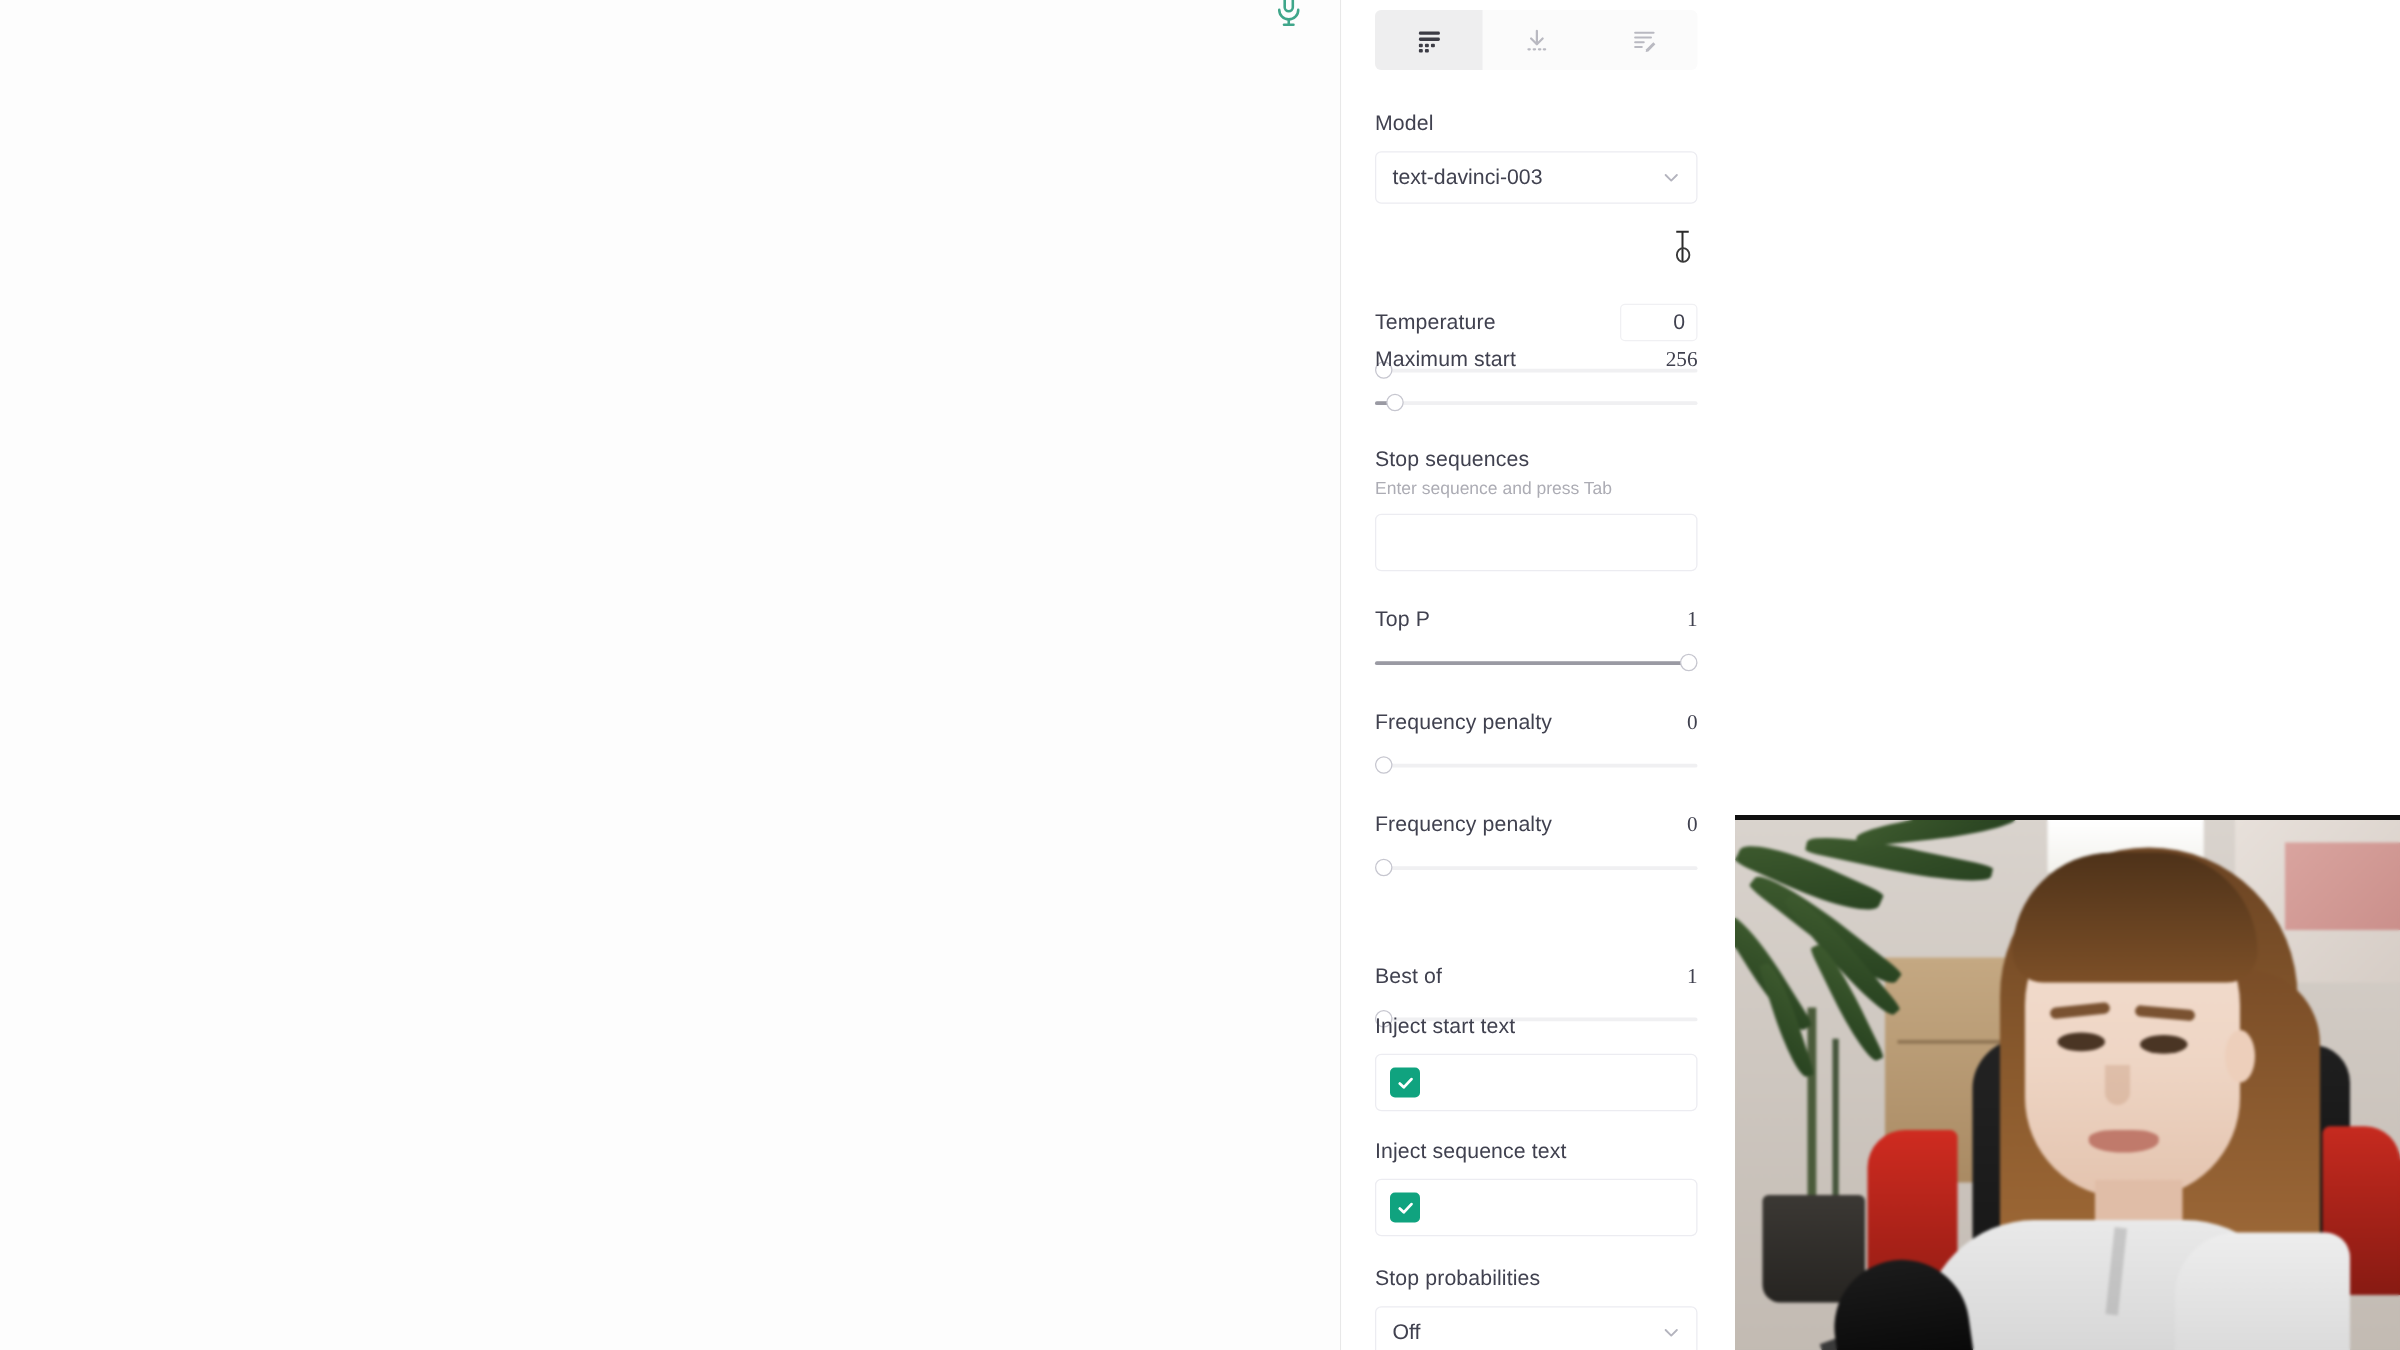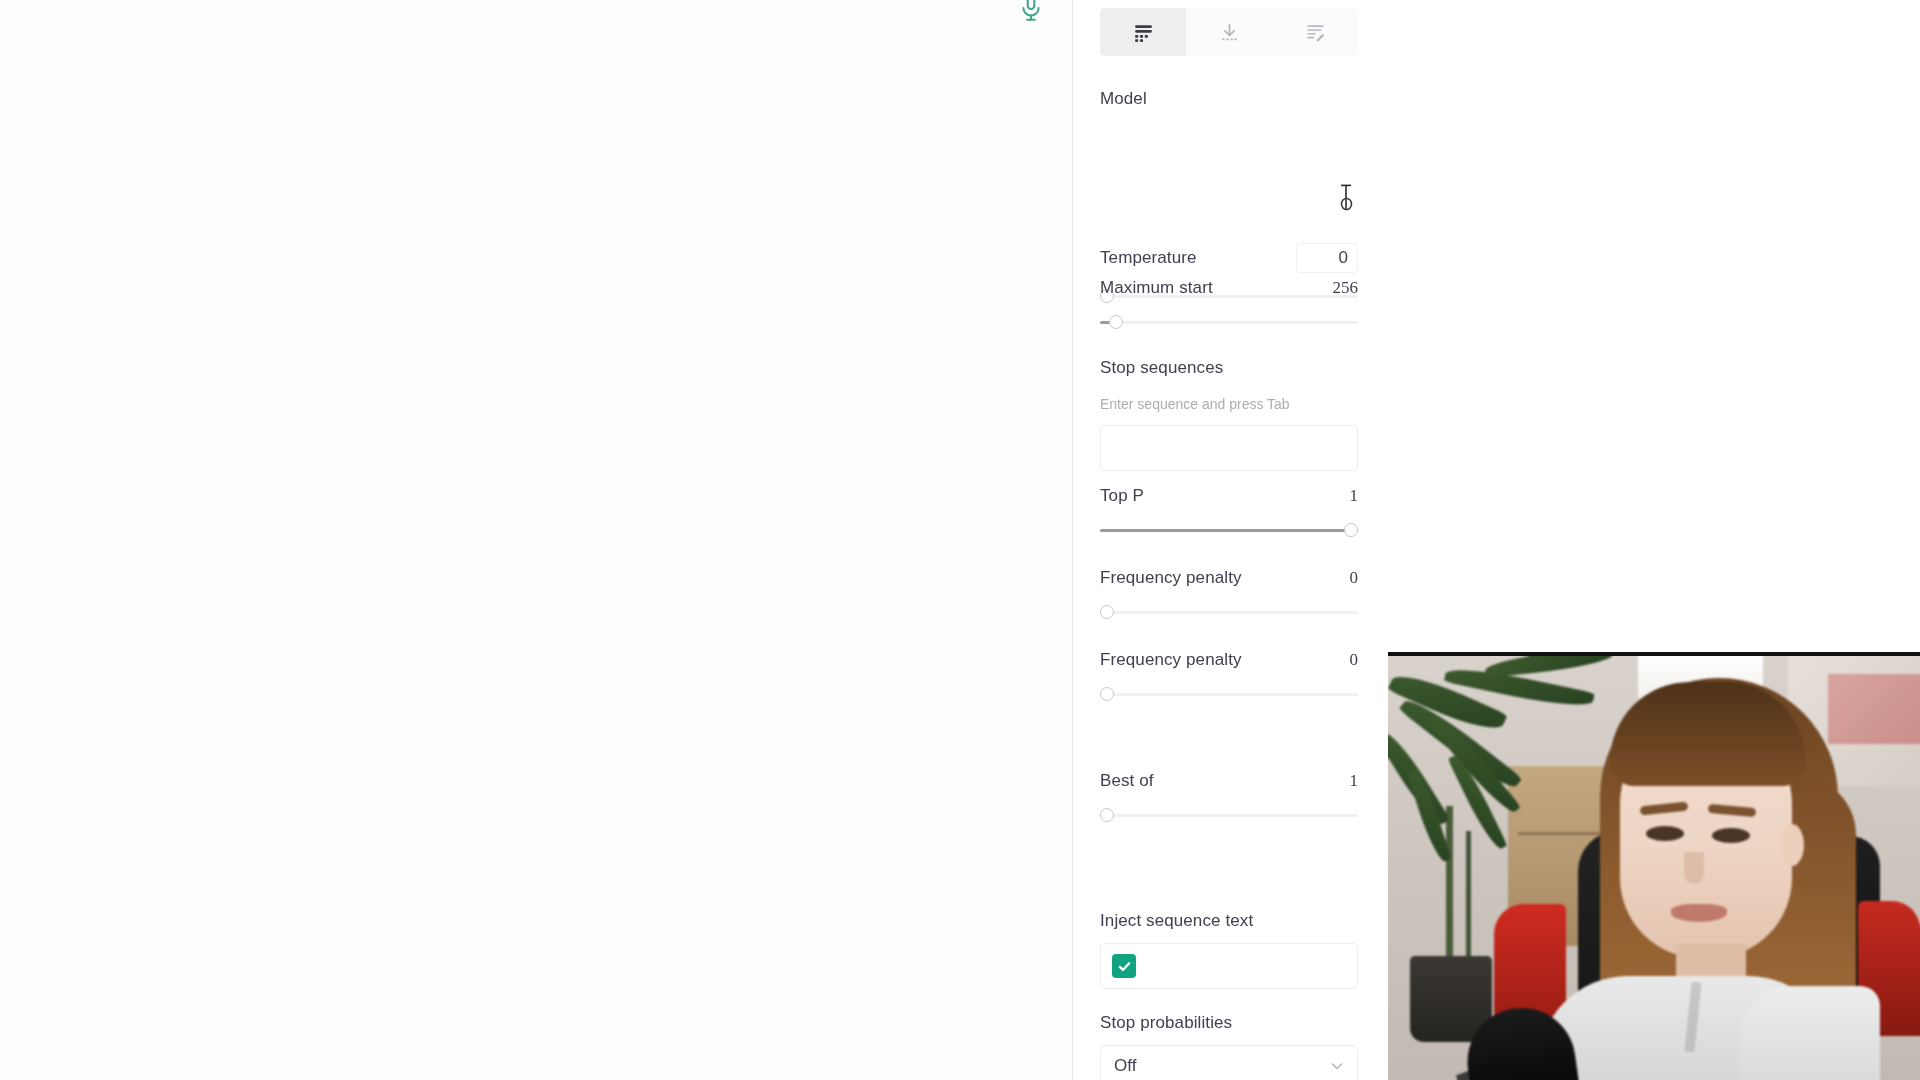--- a/index.html
+++ b/index.html
@@ -114,21 +114,21 @@
   .field-value {
     font-size: 17px;
     color: #40414f;
     line-height: 22px;
     font-family: Liberation Serif, serif;
   }
   .field-hint {
     font-size: 14px;
     color: #acacb4;
     line-height: 20px;
-    margin-top: 15px;
+    margin-top: 1px;
   }
 
   
   .select-box {
     margin-top: 11px;
     height: 42px;
     border: 1px solid #ececf1;
     border-radius: 5px;
     background: #ffffff;
     display: flex;
@@ -457,20 +457,28 @@
             <path d="M11.4 16.6 L16.8 11.2 L18.4 12.8 L13 18.2 L11 18.6 Z" fill="#b9b9c1" stroke="none"></path>
           </svg>
         </span>
       </div>
     </div>
 
     <div class="field" style="top:88px;">
       <div class="field-label-row">
         <span class="field-label">Model</span>
       </div>
+      <div class="select-box">
+        <span class="select-value">text-davinci-003</span>
+        <span class="chev">
+          <svg viewBox="0 0 16 16" fill="none" stroke="currentColor" stroke-width="1.5" stroke-linecap="round" stroke-linejoin="round">
+            <polyline points="3.5,6 8,10.5 12.5,6"></polyline>
+          </svg>
+        </span>
+      </div>
     </div>
 
     <div class="field" style="top:195px;margin-top:48px;">
       <div class="field-label-row" style="height:30px;">
         <span class="field-label">Temperature</span>
         <span class="num-input">
           <span>0</span>
         </span>
       </div>
       <div class="slider">
@@ -537,20 +545,32 @@
       <div class="field-label-row">
         <span class="field-label">Best of</span>
         <span class="field-value">1</span>
       </div>
       <div class="slider">
         <div class="slider-track"></div>
         <div class="slider-thumb" style="left:0px;"></div>
       </div>
     </div>
 
+    <div class="field" style="top:810px;">
+      <div class="field-label-row">
+        <span class="field-label">Inject start text</span>
+      </div>
+      <div class="text-input">
+        <span class="chk">
+          <svg viewBox="0 0 16 16" fill="none" stroke="currentColor" stroke-width="2.4" stroke-linecap="round" stroke-linejoin="round">
+            <polyline points="3,8.4 6.4,11.6 13,4.6"></polyline>
+          </svg>
+        </span>
+      </div>
+    </div>
 
     <div class="field" style="top:910px;">
       <div class="field-label-row">
         <span class="field-label">Inject sequence text</span>
       </div>
       <div class="text-input">
         <span class="chk">
           <svg viewBox="0 0 16 16" fill="none" stroke="currentColor" stroke-width="2.4" stroke-linecap="round" stroke-linejoin="round">
             <polyline points="3,8.4 6.4,11.6 13,4.6"></polyline>
           </svg>

